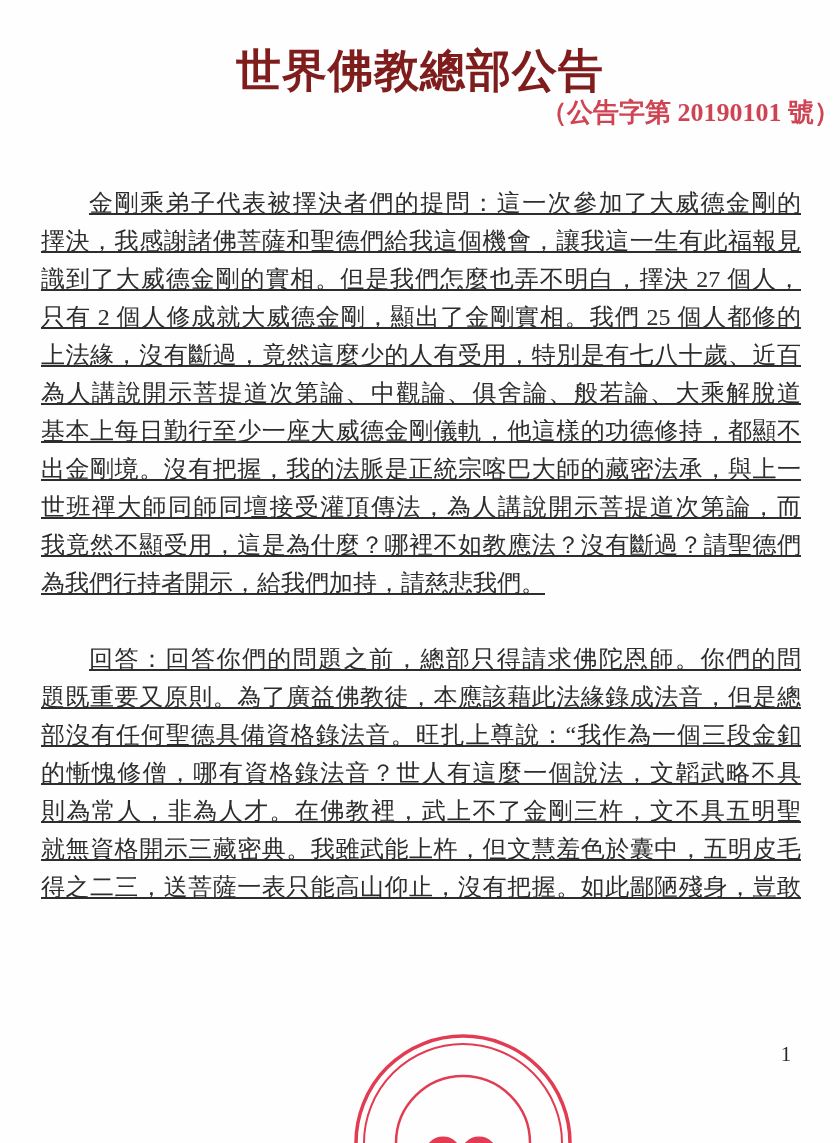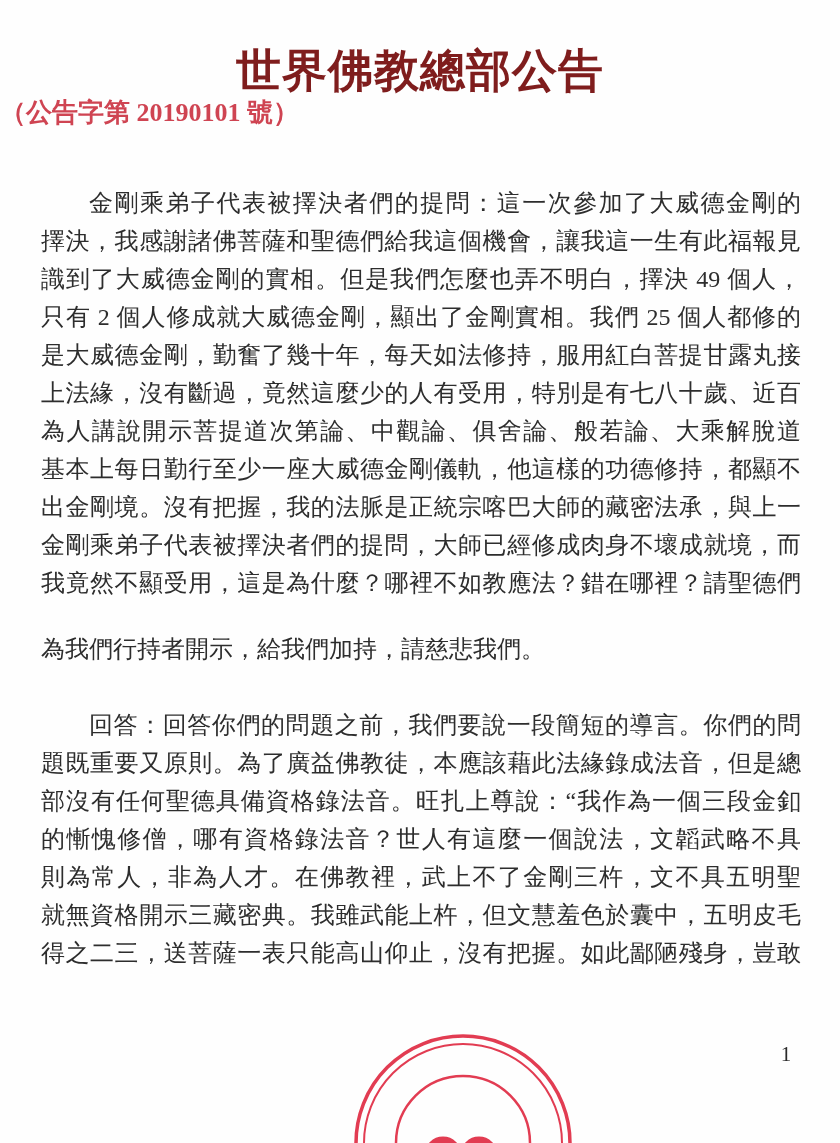--- a/index.html
+++ b/index.html
@@ -19,21 +19,21 @@
     font-size: 45px;
     line-height: 42px;
     font-weight: 700;
     letter-spacing: 1px;
     color: #7f1d1d;
   }
   .doc-subtitle {
     position: absolute;
     top: 96px; left: 0;
     width: 100%;
-    text-align: left;
+    text-align: right;
     font-size: 26px;
     line-height: 34px;
     font-weight: 700;
     color: #cf4452;
   }
   .body-text {
     position: absolute;
     top: 184px;
     left: 41px;
     width: 760px;
@@ -41,23 +41,24 @@
     font-size: 24px;
   }
   .paragraph + .paragraph { margin-top: 38px; }
   .line {
     height: 38px;
     line-height: 38px;
     overflow: hidden;
     text-align: justify;
     text-align-last: justify;
     text-justify: inter-character;
+    text-decoration: underline;
   }
   .line.first { text-indent: 48px; }
-  .line.short { text-align-last: left; margin-top: 28px; }
+  .line.short { text-align-last: left; }
   .page-number {
     position: absolute;
     top: 1042px;
     left: 766px;
     width: 40px;
     text-align: center;
     font-size: 21px;
     color: #2a2a2a;
   }
   .seal {
@@ -76,33 +77,32 @@
 <div class="page">
 
   <div class="doc-title">世界佛教總部公告</div>
 
   <div class="doc-subtitle">（公告字第 20190101 號）</div>
 
   <div class="body-text">
       <div class="paragraph">
         <div class="line first">金剛乘弟子代表被擇決者們的提問：這一次參加了大威德金剛的</div>
         <div class="line">擇決，我感謝諸佛菩薩和聖德們給我這個機會，讓我這一生有此福報見</div>
-        <div class="line">識到了大威德金剛的實相。但是我們怎麼也弄不明白，擇決 49 個人，</div>
+        <div class="line">識到了大威德金剛的實相。但是我們怎麼也弄不明白，擇決 27 個人，</div>
         <div class="line">只有 2 個人修成就大威德金剛，顯出了金剛實相。我們 25 個人都修的</div>
-        <div class="line">是大威德金剛，勤奮了幾十年，每天如法修持，服用紅白菩提甘露丸接</div>
         <div class="line">上法緣，沒有斷過，竟然這麼少的人有受用，特別是有七八十歲、近百</div>
         <div class="line">為人講說開示菩提道次第論、中觀論、俱舍論、般若論、大乘解脫道論，</div>
         <div class="line">基本上每日勤行至少一座大威德金剛儀軌，他這樣的功德修持，都顯不</div>
         <div class="line">出金剛境。沒有把握，我的法脈是正統宗喀巴大師的藏密法承，與上一</div>
-        <div class="line">金剛乘弟子代表被擇決者們的提問，大師已經修成肉身不壞成就境，而</div>
-        <div class="line">我竟然不顯受用，這是為什麼？哪裡不如教應法？錯在哪裡？請聖德們</div>
+        <div class="line">世班禪大師同師同壇接受灌頂傳法，為人講說開示菩提道次第論，而</div>
+        <div class="line">我竟然不顯受用，這是為什麼？哪裡不如教應法？沒有斷過？請聖德們</div>
         <div class="line short">為我們行持者開示，給我們加持，請慈悲我們。</div>
       </div>
       <div class="paragraph">
-        <div class="line first">回答：回答你們的問題之前，我們要說一段簡短的導言。你們的問</div>
+        <div class="line first">回答：回答你們的問題之前，總部只得請求佛陀恩師。你們的問</div>
         <div class="line">題既重要又原則。為了廣益佛教徒，本應該藉此法緣錄成法音，但是總</div>
         <div class="line">部沒有任何聖德具備資格錄法音。旺扎上尊說：“我作為一個三段金釦</div>
         <div class="line">的慚愧修僧，哪有資格錄法音？世人有這麼一個說法，文韜武略不具者，</div>
         <div class="line">則為常人，非為人才。在佛教裡，武上不了金剛三杵，文不具五明聖智，</div>
         <div class="line">就無資格開示三藏密典。我雖武能上杵，但文慧羞色於囊中，五明皮毛</div>
         <div class="line">得之二三，送菩薩一表只能高山仰止，沒有把握。如此鄙陋殘身，豈敢</div>
       </div>
     </div>
 
   <div class="page-number">1</div>

